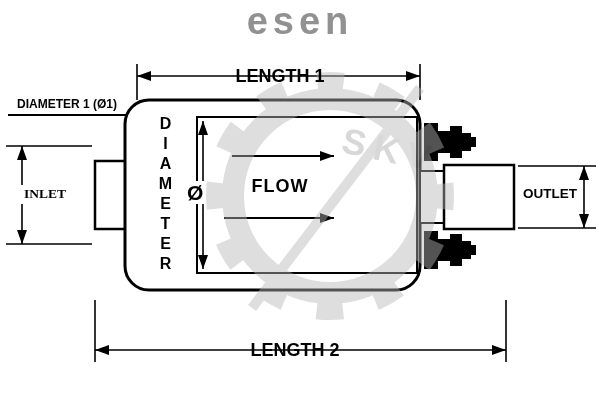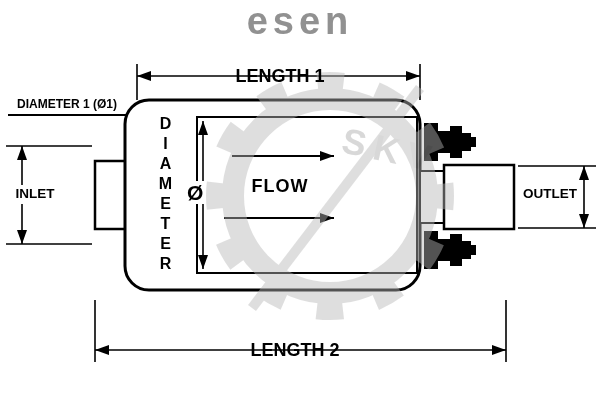--- a/index.html
+++ b/index.html
@@ -129,21 +129,21 @@
     </g>
   </svg>
 
   <div class="esen-logo">esen</div>
 
   <div class="lbl len-lbl" style="left:160px;top:46px;width:240px;">LENGTH 1</div>
 
   <div class="lbl dia-lbl" style="left:8px;top:78px;width:118px;margin-top:20px;">DIAMETER 1 (Ø1)</div>
 
 
-  <div class="lbl port-lbl" style="left:2px;top:185px;width:66px;">INLET</div>
+  <div class="lbl port-lbl" style="left:12px;top:185px;width:66px;font-family:Liberation Serif, serif;">INLET</div>
 
   <div class="lbl port-lbl" style="left:517px;top:185px;width:66px;">OUTLET</div>
 
   <div class="lbl flow-lbl" style="left:243px;top:177px;width:74px;">FLOW</div>
 
   <div class="lbl phi-lbl" style="left:185px;top:181px;">Ø</div>
 
   <div class="vlabel">DIAMETER</div>
 
   <div class="lbl len-lbl" style="left:175px;top:320px;width:240px;text-align:center;">LENGTH 2</div>

